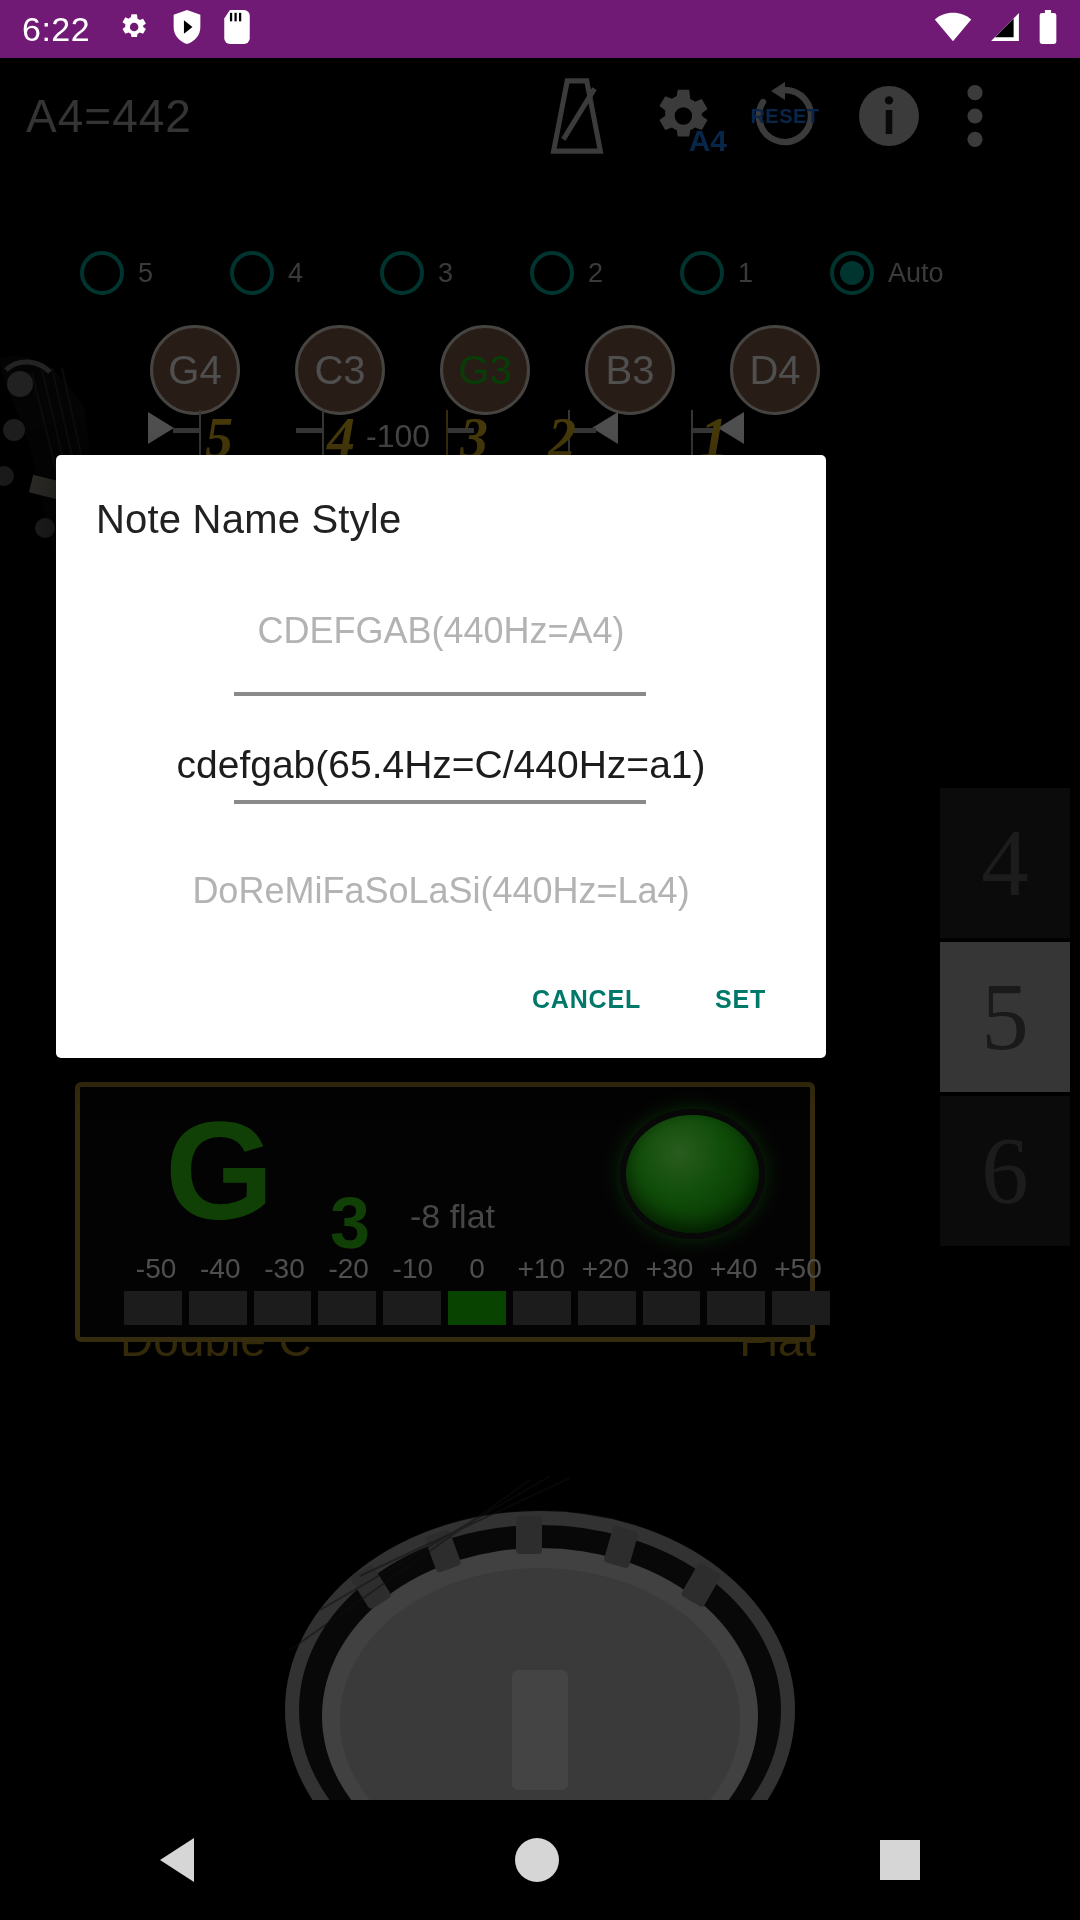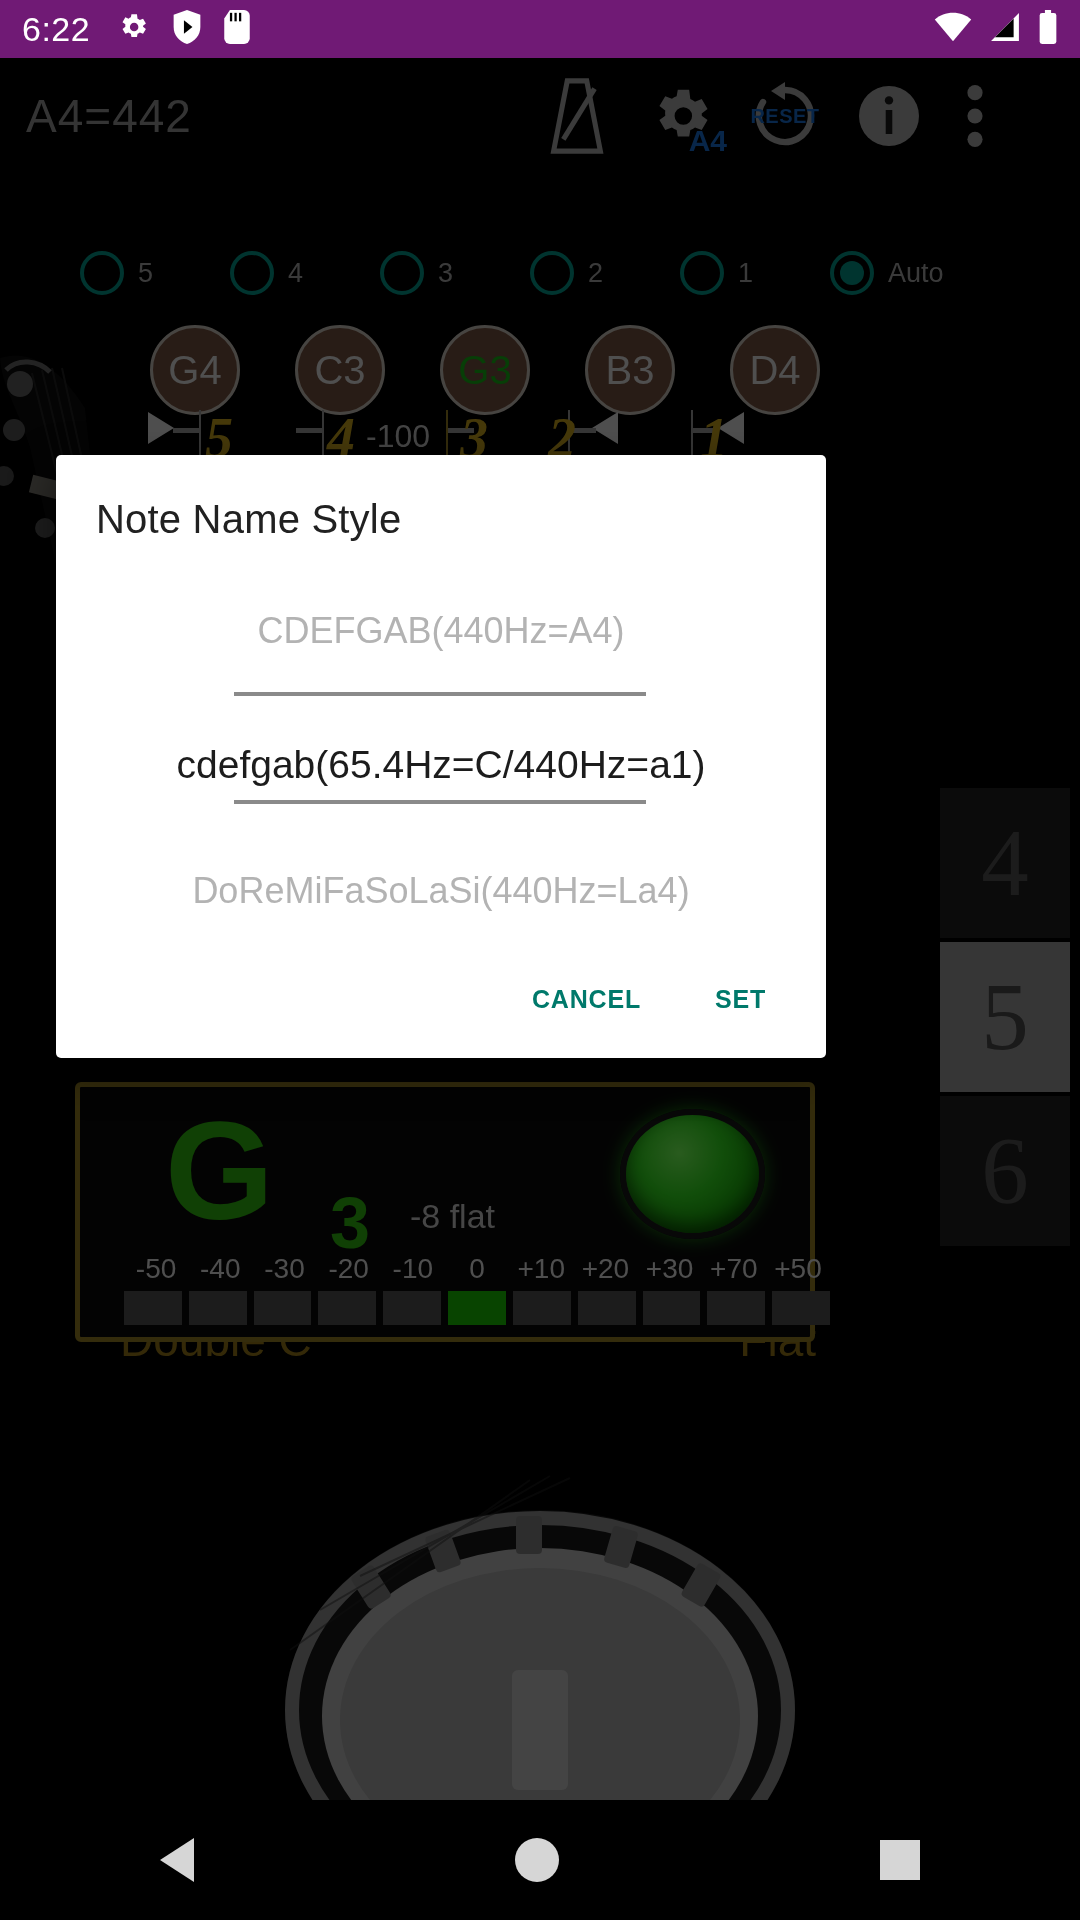--- a/index.html
+++ b/index.html
@@ -435,21 +435,21 @@
       <div class="cents-labels">
         <span>-50</span>
         <span>-40</span>
         <span>-30</span>
         <span>-20</span>
         <span>-10</span>
         <span>0</span>
         <span>+10</span>
         <span>+20</span>
         <span>+30</span>
-        <span>+70</span>
+        <span>+40</span>
         <span>+50</span>
       </div>
       <div class="cents-bars">
         <i></i>
         <i></i>
         <i></i>
         <i></i>
         <i></i>
         <i class="on"></i>
         <i></i>

